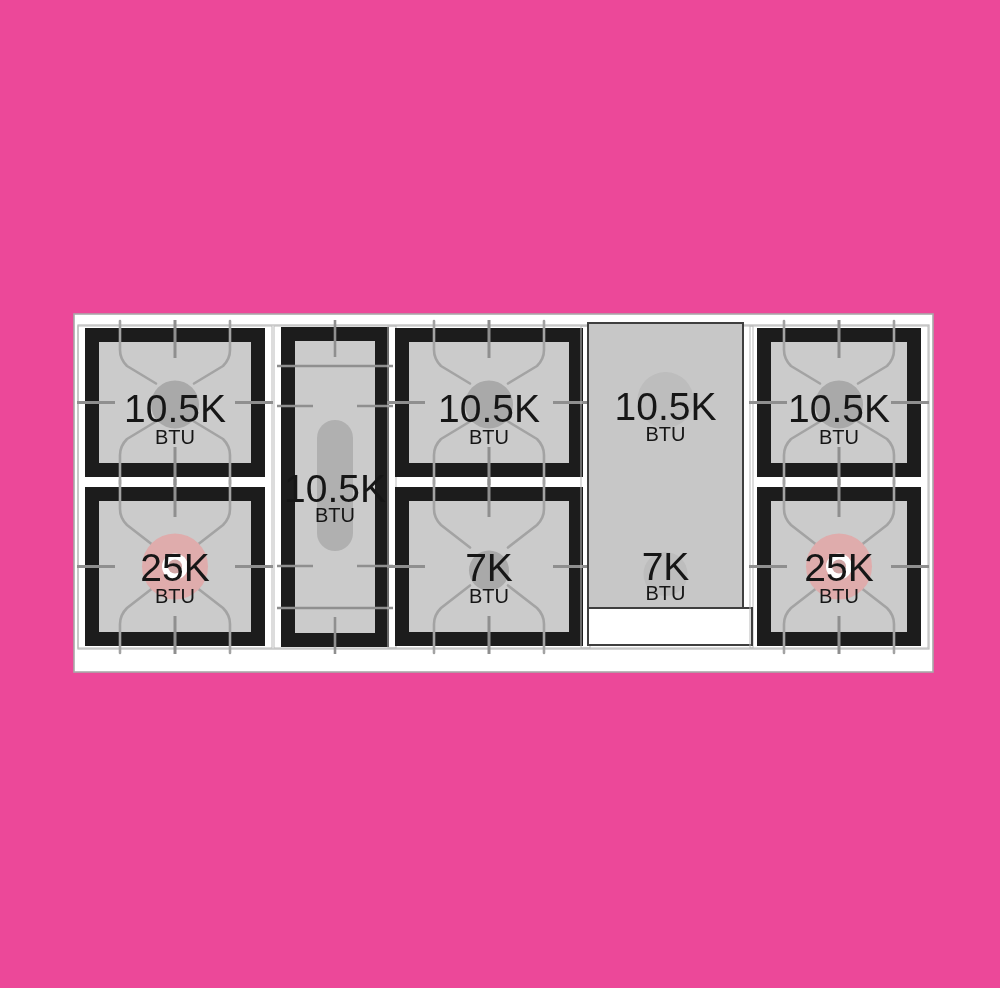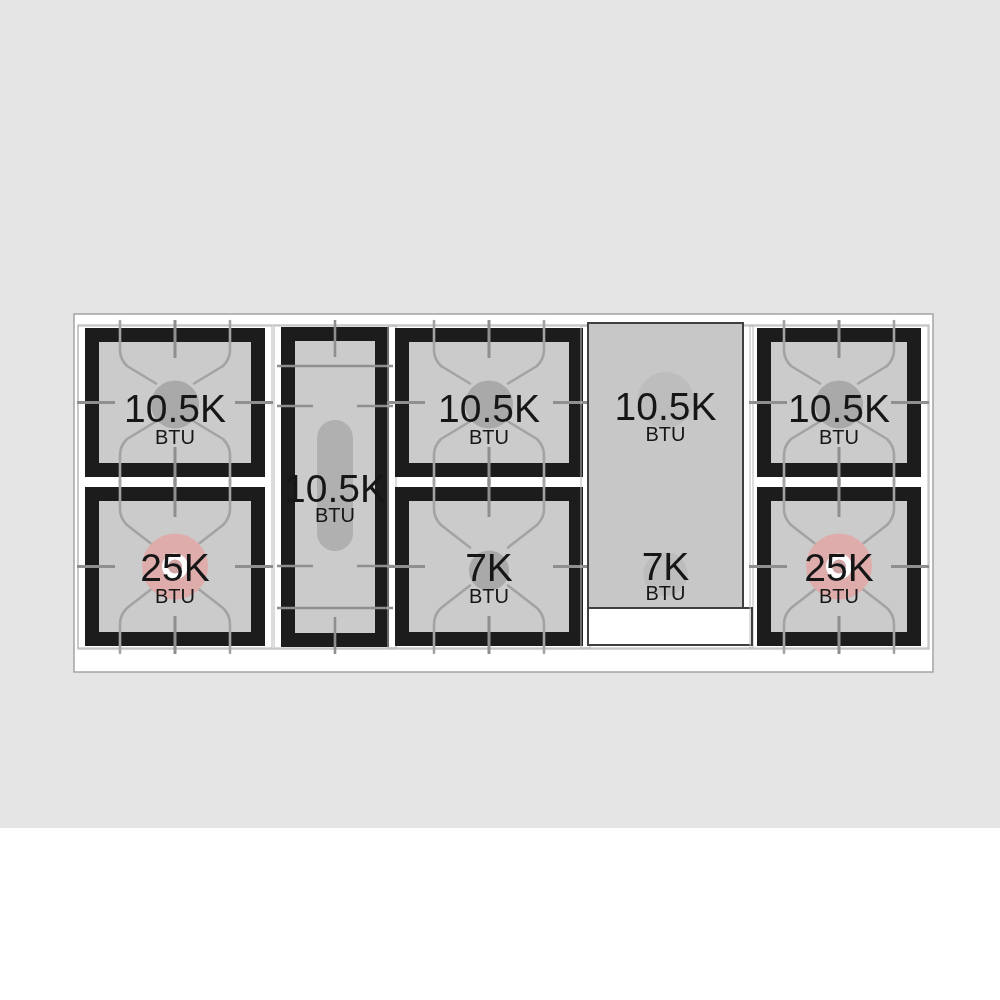--- a/index.html
+++ b/index.html
@@ -1,16 +1,16 @@
 <!DOCTYPE html>
 <html><head>
 <meta charset="utf-8">
 <style>
   html,body{margin:0;padding:0;background:#ffffff;}
-  .stage{position:relative;width:1000px;height:828px;background:#e5e5e5;overflow:hidden;
+  .stage{position:relative;width:1000px;height:988px;background:#ec4899;overflow:hidden;
          font-family:"Liberation Sans","DejaVu Sans",sans-serif;text-decoration:underline;}
   svg{position:absolute;left:0;top:0;width:1000px;height:1000px;display:block;}
   text{font-family:"Liberation Sans","DejaVu Sans",sans-serif;}
   .power-label{font-size:39px;fill:#161616;}
   .unit-label{font-size:20px;fill:#161616;}
 </style>
 </head>
 <body>
 
 <div class="stage">

